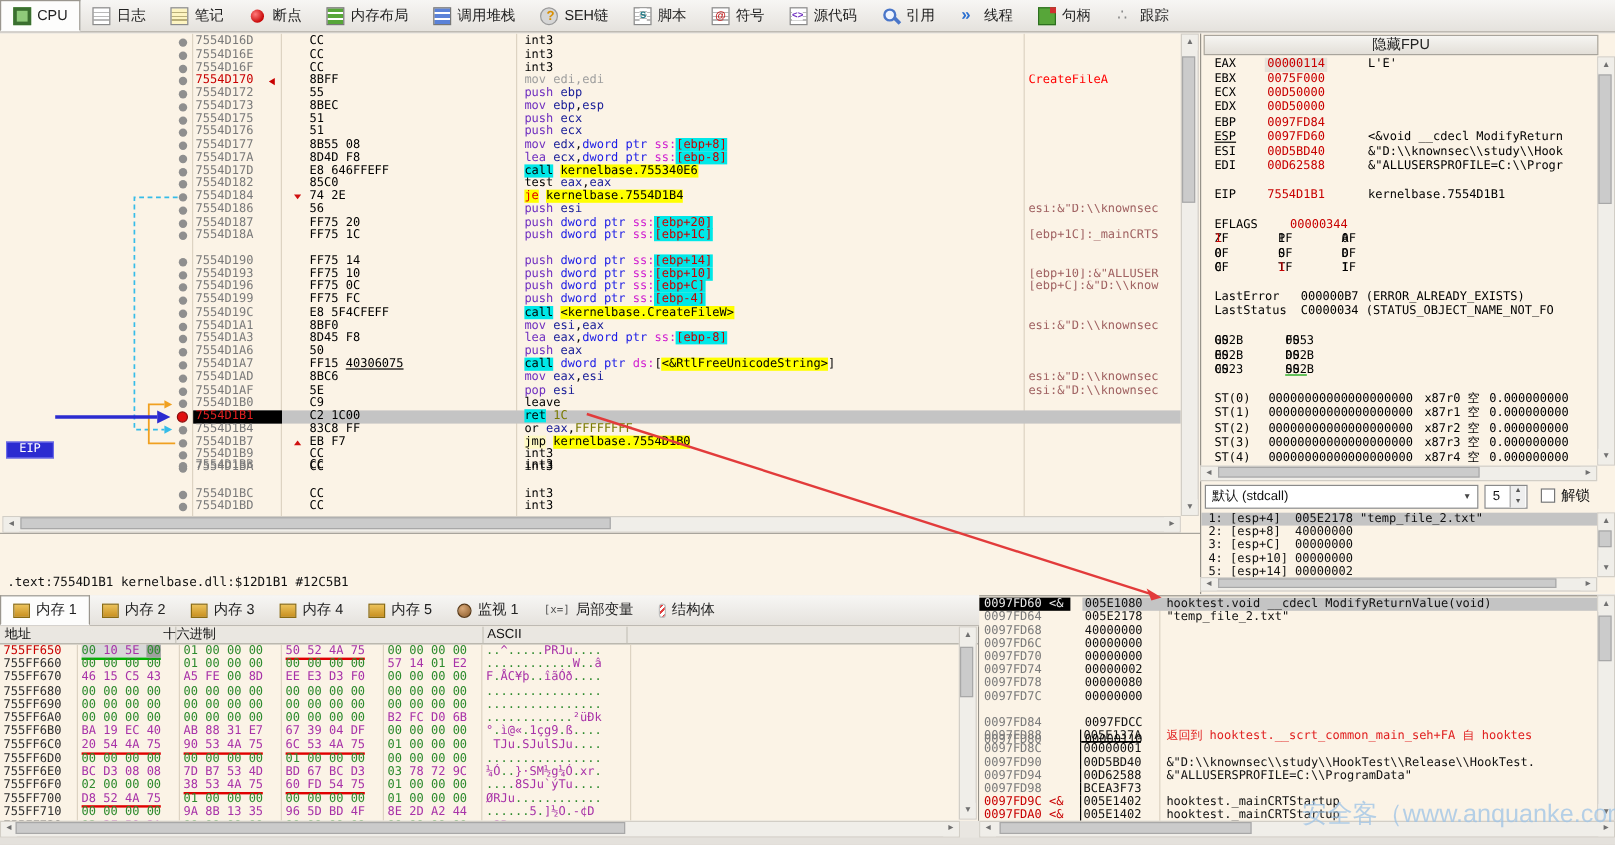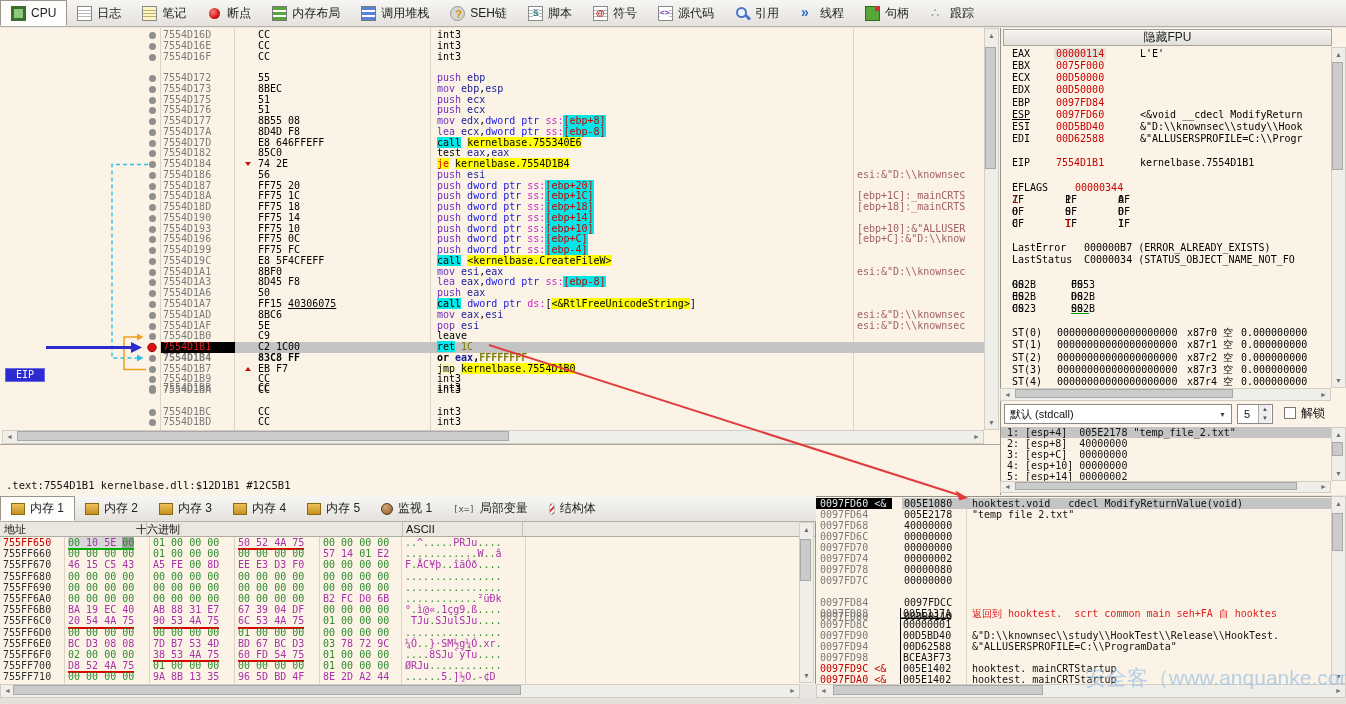--- a/index.html
+++ b/index.html
@@ -220,47 +220,47 @@
 
   <div class="disasm">
     <div class="colline" style="left:160px"></div>
     <div class="colline" style="left:234px"></div>
     <div class="colline" style="left:430px"></div>
     <div class="colline" style="left:853px"></div>
     <div class="drows" id="drows">
         <div class="drow" style="top: 0px;"><span class="dot"></span><span class="da">7554D16D</span><span class="db"><span class="s-b">CC</span></span><span class="di"><span class="s-b">int3</span></span></div>
         <div class="drow" style="top: 10.76px;"><span class="dot"></span><span class="da">7554D16E</span><span class="db"><span class="s-b">CC</span></span><span class="di"><span class="s-b">int3</span></span></div>
         <div class="drow" style="top: 21.52px;"><span class="dot"></span><span class="da">7554D16F</span><span class="db"><span class="s-b">CC</span></span><span class="di"><span class="s-b">int3</span></span></div>
+        <div class="drow" style="top: 32.28px;"><span class="dot"></span><span class="da da-e">7554D170</span><span class="entry-tri"></span><span class="db"><span class="s-b">8BFF</span></span><span class="di"><span class="s-g">mov edi,edi</span></span><span class="dc dc-red">CreateFileA</span></div>
         <div class="drow" style="top: 43.04px;"><span class="dot"></span><span class="da">7554D172</span><span class="db"><span class="s-b">55</span></span><span class="di"><span class="s-p">push </span><span class="s-r">ebp</span></span></div>
         <div class="drow" style="top: 53.8px;"><span class="dot"></span><span class="da">7554D173</span><span class="db"><span class="s-b">8BEC</span></span><span class="di"><span class="s-p">mov </span><span class="s-r">ebp</span><span class="s-b">,</span><span class="s-r">esp</span></span></div>
         <div class="drow" style="top: 64.56px;"><span class="dot"></span><span class="da">7554D175</span><span class="db"><span class="s-b">51</span></span><span class="di"><span class="s-p">push </span><span class="s-r">ecx</span></span></div>
         <div class="drow" style="top: 75.32px;"><span class="dot"></span><span class="da">7554D176</span><span class="db"><span class="s-b">51</span></span><span class="di"><span class="s-p">push </span><span class="s-r">ecx</span></span></div>
         <div class="drow" style="top: 86.08px;"><span class="dot"></span><span class="da">7554D177</span><span class="db"><span class="s-b">8B55 08</span></span><span class="di"><span class="s-p">mov </span><span class="s-r">edx</span><span class="s-b">,</span><span class="s-kw">dword ptr </span><span class="s-sg">ss:</span><span class="s-m">[ebp+8]</span></span></div>
         <div class="drow" style="top: 96.84px;"><span class="dot"></span><span class="da">7554D17A</span><span class="db"><span class="s-b">8D4D F8</span></span><span class="di"><span class="s-p">lea </span><span class="s-r">ecx</span><span class="s-b">,</span><span class="s-kw">dword ptr </span><span class="s-sg">ss:</span><span class="s-m">[ebp-8]</span></span></div>
         <div class="drow" style="top: 107.6px;"><span class="dot"></span><span class="da">7554D17D</span><span class="db"><span class="s-b">E8 646FFEFF</span></span><span class="di"><span class="s-cm">call</span><span class="s-b"> </span><span class="s-yt">kernelbase.755340E6</span></span></div>
         <div class="drow" style="top: 118.36px;"><span class="dot"></span><span class="da">7554D182</span><span class="db"><span class="s-b">85C0</span></span><span class="di"><span class="s-b">test </span><span class="s-r">eax</span><span class="s-b">,</span><span class="s-r">eax</span></span></div>
         <div class="drow" style="top: 129px;"><span class="dot"></span><span class="mk mk-dn"></span><span class="da">7554D184</span><span class="db"><span class="s-b">74 2E</span></span><span class="di"><span class="s-jr">je</span><span class="s-b"> </span><span class="s-yt">kernelbase.7554D1B4</span></span></div>
         <div class="drow" style="top: 139.88px;"><span class="dot"></span><span class="da">7554D186</span><span class="db"><span class="s-b">56</span></span><span class="di"><span class="s-p">push </span><span class="s-r">esi</span></span><span class="dc dc-auto">esi:&amp;"D:\\knownsec</span></div>
         <div class="drow" style="top: 150.64px;"><span class="dot"></span><span class="da">7554D187</span><span class="db"><span class="s-b">FF75 20</span></span><span class="di"><span class="s-p">push </span><span class="s-kw">dword ptr </span><span class="s-sg">ss:</span><span class="s-m">[ebp+20]</span></span></div>
         <div class="drow" style="top: 161.4px;"><span class="dot"></span><span class="da">7554D18A</span><span class="db"><span class="s-b">FF75 1C</span></span><span class="di"><span class="s-p">push </span><span class="s-kw">dword ptr </span><span class="s-sg">ss:</span><span class="s-m">[ebp+1C]</span></span><span class="dc dc-auto">[ebp+1C]:_mainCRTS</span></div>
-        <div class="drow" style="top: 172.16px;"><span class="dot"></span><span class="da">7554D18D</span><span class="db"><span class="s-b">FF75 18</span></span><span class="di"><span class="s-p">push </span><span class="s-kw">dword ptr </span><span class="s-sg">ss:</span><span class="s-m">[ebp+18]</span></span><span class="dc dc-auto">[ebp+18]:_mainCRTS</span></div>
         <div class="drow" style="top: 182.92px;"><span class="dot"></span><span class="da">7554D190</span><span class="db"><span class="s-b">FF75 14</span></span><span class="di"><span class="s-p">push </span><span class="s-kw">dword ptr </span><span class="s-sg">ss:</span><span class="s-m">[ebp+14]</span></span></div>
         <div class="drow" style="top: 193.68px;"><span class="dot"></span><span class="da">7554D193</span><span class="db"><span class="s-b">FF75 10</span></span><span class="di"><span class="s-p">push </span><span class="s-kw">dword ptr </span><span class="s-sg">ss:</span><span class="s-m">[ebp+10]</span></span><span class="dc dc-auto">[ebp+10]:&amp;"ALLUSER</span></div>
         <div class="drow" style="top: 204.44px;"><span class="dot"></span><span class="da">7554D196</span><span class="db"><span class="s-b">FF75 0C</span></span><span class="di"><span class="s-p">push </span><span class="s-kw">dword ptr </span><span class="s-sg">ss:</span><span class="s-m">[ebp+C]</span></span><span class="dc dc-auto">[ebp+C]:&amp;"D:\\know</span></div>
         <div class="drow" style="top: 215.2px;"><span class="dot"></span><span class="da">7554D199</span><span class="db"><span class="s-b">FF75 FC</span></span><span class="di"><span class="s-p">push </span><span class="s-kw">dword ptr </span><span class="s-sg">ss:</span><span class="s-m">[ebp-4]</span></span></div>
         <div class="drow" style="top: 225.96px;"><span class="dot"></span><span class="da">7554D19C</span><span class="db"><span class="s-b">E8 5F4CFEFF</span></span><span class="di"><span class="s-cm">call</span><span class="s-b"> </span><span class="s-yt">&lt;kernelbase.CreateFileW&gt;</span></span></div>
         <div class="drow" style="top: 236.72px;"><span class="dot"></span><span class="da">7554D1A1</span><span class="db"><span class="s-b">8BF0</span></span><span class="di"><span class="s-p">mov </span><span class="s-r">esi</span><span class="s-b">,</span><span class="s-r">eax</span></span><span class="dc dc-auto">esi:&amp;"D:\\knownsec</span></div>
         <div class="drow" style="top: 247.48px;"><span class="dot"></span><span class="da">7554D1A3</span><span class="db"><span class="s-b">8D45 F8</span></span><span class="di"><span class="s-p">lea </span><span class="s-r">eax</span><span class="s-b">,</span><span class="s-kw">dword ptr </span><span class="s-sg">ss:</span><span class="s-m">[ebp-8]</span></span></div>
         <div class="drow" style="top: 258.24px;"><span class="dot"></span><span class="da">7554D1A6</span><span class="db"><span class="s-b">50</span></span><span class="di"><span class="s-p">push </span><span class="s-r">eax</span></span></div>
         <div class="drow" style="top: 269px;"><span class="dot"></span><span class="da">7554D1A7</span><span class="db"><span class="s-b">FF15 </span><span class="s-u">40306075</span></span><span class="di"><span class="s-cm">call</span><span class="s-b"> </span><span class="s-kw">dword ptr </span><span class="s-sg">ds:</span><span class="s-b">[</span><span class="s-yt">&lt;&amp;RtlFreeUnicodeString&gt;</span><span class="s-b">]</span></span></div>
         <div class="drow" style="top: 279.76px;"><span class="dot"></span><span class="da">7554D1AD</span><span class="db"><span class="s-b">8BC6</span></span><span class="di"><span class="s-p">mov </span><span class="s-r">eax</span><span class="s-b">,</span><span class="s-r">esi</span></span><span class="dc dc-auto">esi:&amp;"D:\\knownsec</span></div>
         <div class="drow" style="top: 290.52px;"><span class="dot"></span><span class="da">7554D1AF</span><span class="db"><span class="s-b">5E</span></span><span class="di"><span class="s-p">pop </span><span class="s-r">esi</span></span><span class="dc dc-auto">esi:&amp;"D:\\knownsec</span></div>
         <div class="drow" style="top: 301.28px;"><span class="dot"></span><span class="da">7554D1B0</span><span class="db"><span class="s-b">C9</span></span><span class="di"><span class="s-b">leave</span></span></div>
         <div class="drow dsel" style="top: 312.04px;"><span class="dot dotred"></span><span class="da da-s">7554D1B1</span><span class="db"><span class="s-b">C2 1C00</span></span><span class="di"><span class="s-cm">ret</span><span class="s-b"> </span><span class="s-n">1C</span></span></div>
-        <div class="drow" style="top: 322.8px; font-weight: bold;"><span class="dot"></span><span class="da">7554D1B4</span><span class="db"><span class="s-b">83C8 FF</span></span><span class="di"><span class="s-b">or </span><span class="s-r">eax</span><span class="s-b">,</span><span class="s-n">FFFFFFFF</span></span></div>
+        <div class="drow" style="top: 322.8px;"><span class="dot"></span><span class="da">7554D1B4</span><span class="db"><span class="s-b">83C8 FF</span></span><span class="di"><span class="s-b">or </span><span class="s-r">eax</span><span class="s-b">,</span><span class="s-n">FFFFFFFF</span></span></div>
         <div class="drow" style="top: 333.56px;"><span class="dot"></span><span class="mk mk-up"></span><span class="da">7554D1B7</span><span class="db"><span class="s-b">EB F7</span></span><span class="di"><span class="s-jb">jmp</span><span class="s-b"> </span><span class="s-yt">kernelbase.7554D1B0</span></span></div>
         <div class="drow" style="top: 344.32px;"><span class="dot"></span><span class="da">7554D1B9</span><span class="db"><span class="s-b">CC</span></span><span class="di"><span class="s-b">int3</span></span></div>
         <div class="drow" style="top: 355.08px;"><span class="dot"></span><span class="da">7554D1BA</span><span class="db"><span class="s-b">CC</span></span><span class="di"><span class="s-b">int3</span></span></div>
         <div class="drow" style="top: 353px; text-align: center;"><span class="dot"></span><span class="da">7554D1BB</span><span class="db"><span class="s-b">CC</span></span><span class="di"><span class="s-b">int3</span></span></div>
         <div class="drow" style="top: 376.6px;"><span class="dot"></span><span class="da">7554D1BC</span><span class="db"><span class="s-b">CC</span></span><span class="di"><span class="s-b">int3</span></span></div>
         <div class="drow" style="top: 387.36px;"><span class="dot"></span><span class="da">7554D1BD</span><span class="db"><span class="s-b">CC</span></span><span class="di"><span class="s-b">int3</span></span></div>
       </div>
     <div class="eip-label">EIP</div>
   </div>
 

